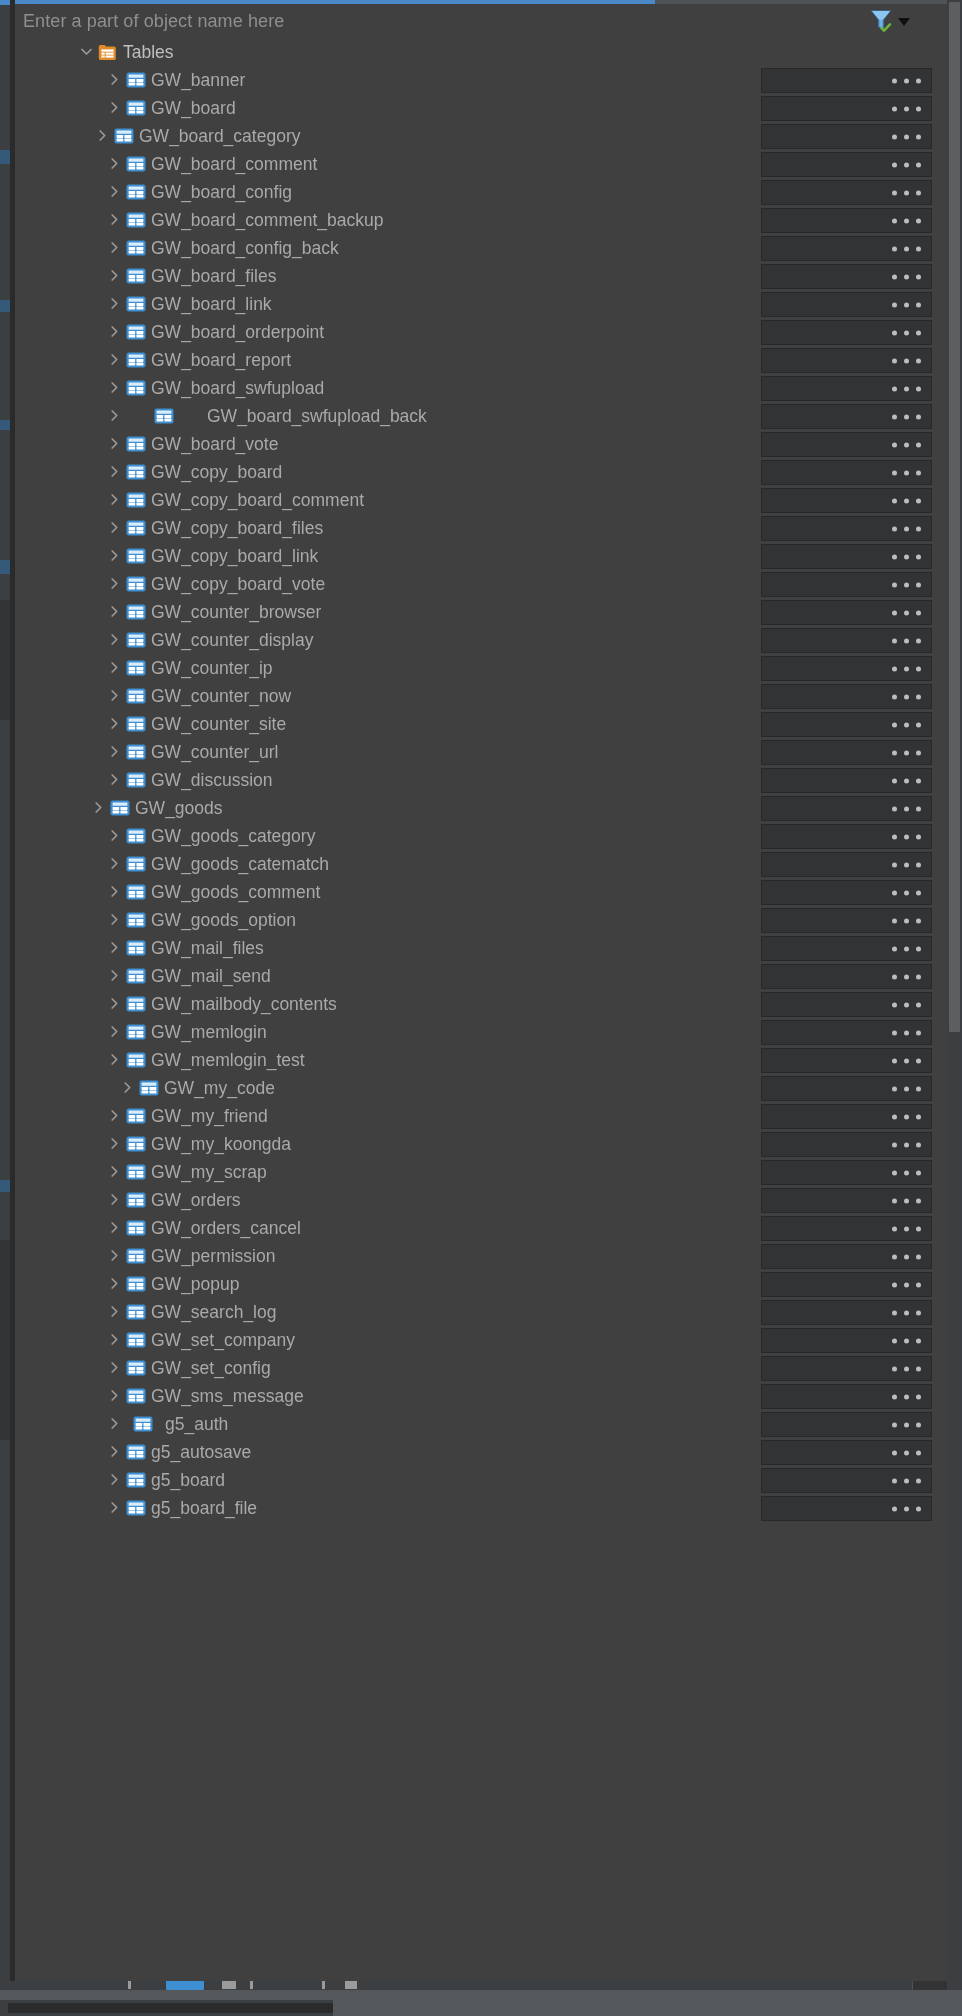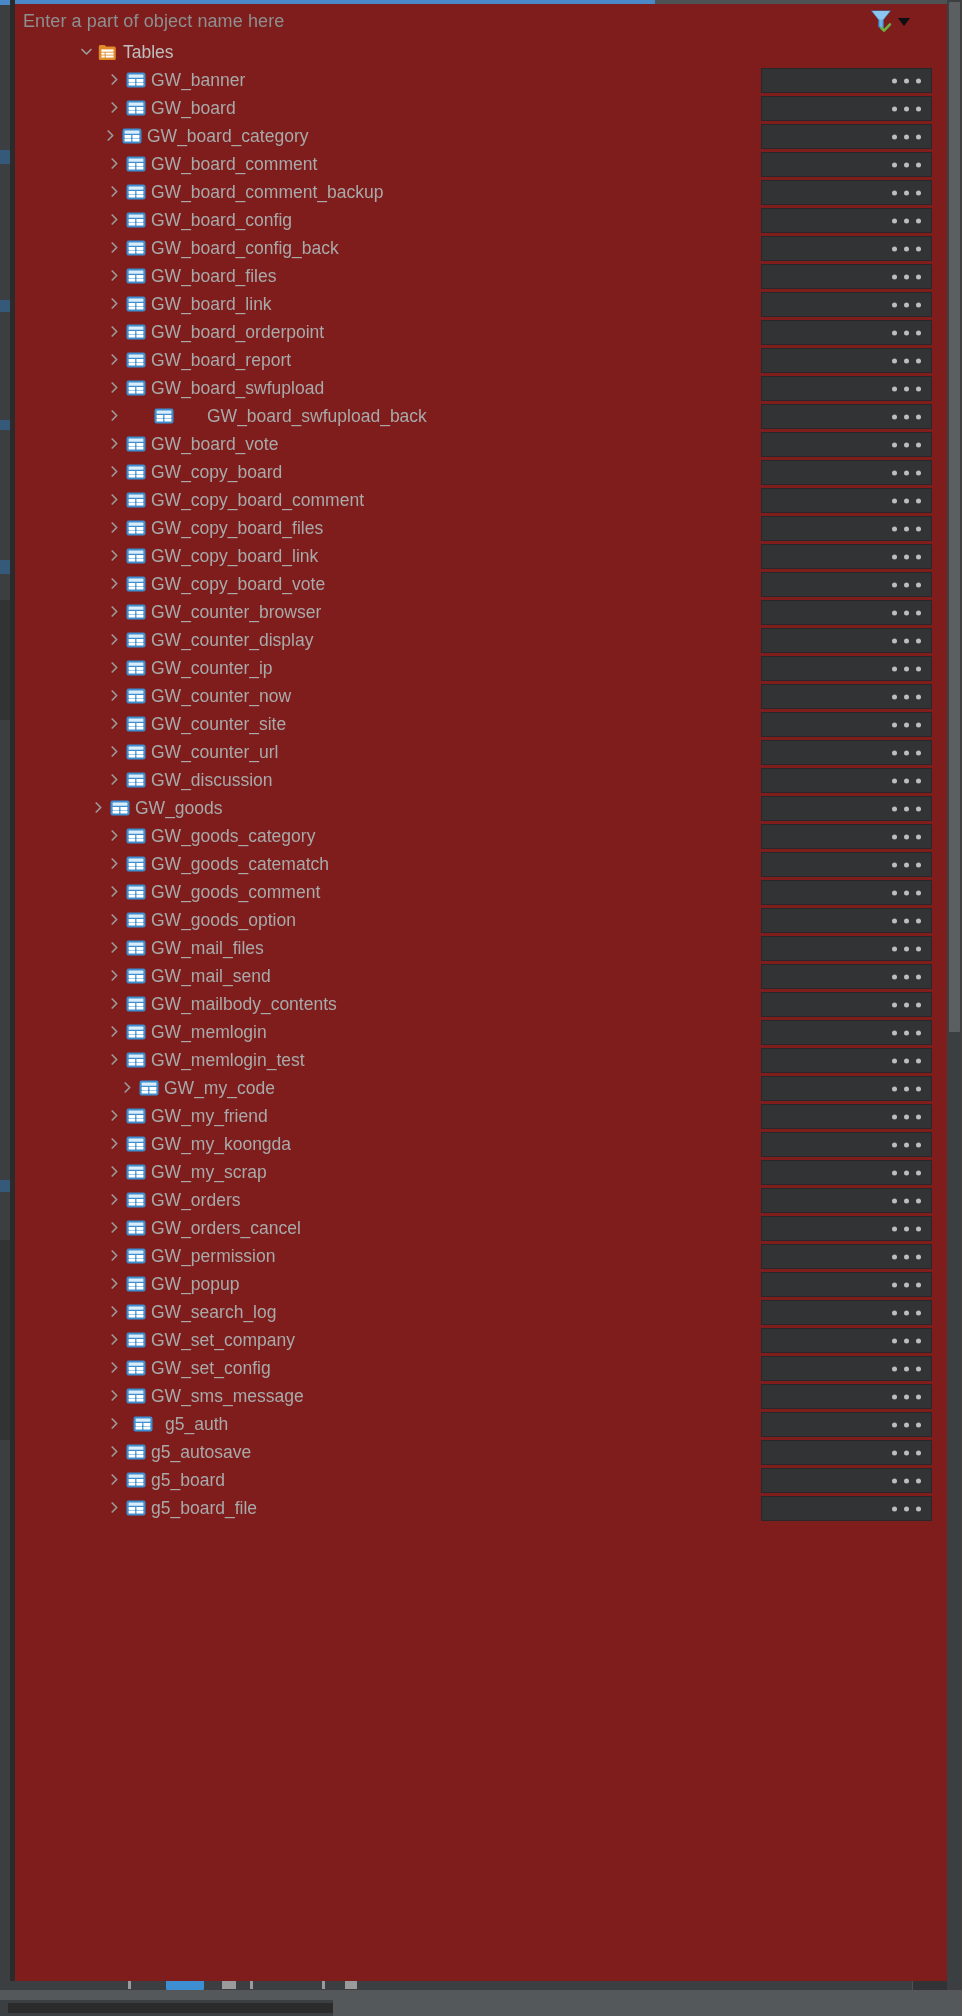--- a/index.html
+++ b/index.html
@@ -5,21 +5,21 @@
   * { margin:0; padding:0; box-sizing:border-box; }
   html, body {
     width: 962px; height: 2016px;
     background: #2b2b2b;
     font-family: "Liberation Sans", sans-serif;
     overflow: hidden;
   }
   #root {
     position: relative;
     width: 962px; height: 2016px;
-    background: #7f1d1d;
+    background: #404040;
     overflow: hidden;
   }
 
   
   .left-sliver {
     position:absolute; left:0; top:0; width:10px; height:2016px;
     background:#3c3f41; overflow:hidden;
   }
   .left-sliver .accent {
     position:absolute; left:0; top:0; width:10px; height:5px; background:#4a88c7;
@@ -251,21 +251,21 @@
           </div>
           <div class="dots-cell">
             <span class="dots">
               <i></i>
               <i></i>
               <i></i>
             </span>
           </div>
         </div>
         <div class="row">
-          <div class="row-inner" style="left:84px;">
+          <div class="row-inner" style="left:76px;">
             <span class="twisty">
   <svg width="13" height="13" viewBox="0 0 13 13">
     <path d="M4.2 2 L8.7 6.5 L4.2 11" fill="none" stroke="#9a9a9a" stroke-width="1.7" stroke-linecap="round" stroke-linejoin="round"></path>
   </svg>
             </span>
             <span class="node-icon">
   <svg width="20" height="16" viewBox="0 0 20 16">
     <rect x="0.5" y="0.5" width="19" height="15" rx="2.2" fill="#3d8fd1"></rect>
     <rect x="2.6" y="2.4" width="14.8" height="3.4" rx="0.6" fill="#d9ecfa"></rect>
     <rect x="2.6" y="6.9" width="6.6" height="3.0" rx="0.6" fill="#ffffff"></rect>
@@ -321,48 +321,48 @@
             <span class="node-icon">
   <svg width="20" height="16" viewBox="0 0 20 16">
     <rect x="0.5" y="0.5" width="19" height="15" rx="2.2" fill="#3d8fd1"></rect>
     <rect x="2.6" y="2.4" width="14.8" height="3.4" rx="0.6" fill="#d9ecfa"></rect>
     <rect x="2.6" y="6.9" width="6.6" height="3.0" rx="0.6" fill="#ffffff"></rect>
     <rect x="10.4" y="6.9" width="7.0" height="3.0" rx="0.6" fill="#ffffff"></rect>
     <rect x="2.6" y="10.6" width="6.6" height="3.0" rx="0.6" fill="#ffffff"></rect>
     <rect x="10.4" y="10.6" width="7.0" height="3.0" rx="0.6" fill="#ffffff"></rect>
   </svg>
             </span>
+            <span class="node-label">GW_board_config</span>
+          </div>
+          <div class="dots-cell">
+            <span class="dots">
+              <i></i>
+              <i></i>
+              <i></i>
+            </span>
+          </div>
+        </div>
+        <div class="row">
+          <div class="row-inner" style="left:88px;">
+            <span class="twisty">
+  <svg width="13" height="13" viewBox="0 0 13 13">
+    <path d="M4.2 2 L8.7 6.5 L4.2 11" fill="none" stroke="#9a9a9a" stroke-width="1.7" stroke-linecap="round" stroke-linejoin="round"></path>
+  </svg>
+            </span>
+            <span class="node-icon">
+  <svg width="20" height="16" viewBox="0 0 20 16">
+    <rect x="0.5" y="0.5" width="19" height="15" rx="2.2" fill="#3d8fd1"></rect>
+    <rect x="2.6" y="2.4" width="14.8" height="3.4" rx="0.6" fill="#d9ecfa"></rect>
+    <rect x="2.6" y="6.9" width="6.6" height="3.0" rx="0.6" fill="#ffffff"></rect>
+    <rect x="10.4" y="6.9" width="7.0" height="3.0" rx="0.6" fill="#ffffff"></rect>
+    <rect x="2.6" y="10.6" width="6.6" height="3.0" rx="0.6" fill="#ffffff"></rect>
+    <rect x="10.4" y="10.6" width="7.0" height="3.0" rx="0.6" fill="#ffffff"></rect>
+  </svg>
+            </span>
             <span class="node-label">GW_board_comment_backup</span>
-          </div>
-          <div class="dots-cell">
-            <span class="dots">
-              <i></i>
-              <i></i>
-              <i></i>
-            </span>
-          </div>
-        </div>
-        <div class="row">
-          <div class="row-inner" style="left:88px;">
-            <span class="twisty">
-  <svg width="13" height="13" viewBox="0 0 13 13">
-    <path d="M4.2 2 L8.7 6.5 L4.2 11" fill="none" stroke="#9a9a9a" stroke-width="1.7" stroke-linecap="round" stroke-linejoin="round"></path>
-  </svg>
-            </span>
-            <span class="node-icon">
-  <svg width="20" height="16" viewBox="0 0 20 16">
-    <rect x="0.5" y="0.5" width="19" height="15" rx="2.2" fill="#3d8fd1"></rect>
-    <rect x="2.6" y="2.4" width="14.8" height="3.4" rx="0.6" fill="#d9ecfa"></rect>
-    <rect x="2.6" y="6.9" width="6.6" height="3.0" rx="0.6" fill="#ffffff"></rect>
-    <rect x="10.4" y="6.9" width="7.0" height="3.0" rx="0.6" fill="#ffffff"></rect>
-    <rect x="2.6" y="10.6" width="6.6" height="3.0" rx="0.6" fill="#ffffff"></rect>
-    <rect x="10.4" y="10.6" width="7.0" height="3.0" rx="0.6" fill="#ffffff"></rect>
-  </svg>
-            </span>
-            <span class="node-label">GW_board_config</span>
           </div>
           <div class="dots-cell">
             <span class="dots">
               <i></i>
               <i></i>
               <i></i>
             </span>
           </div>
         </div>
         <div class="row">

